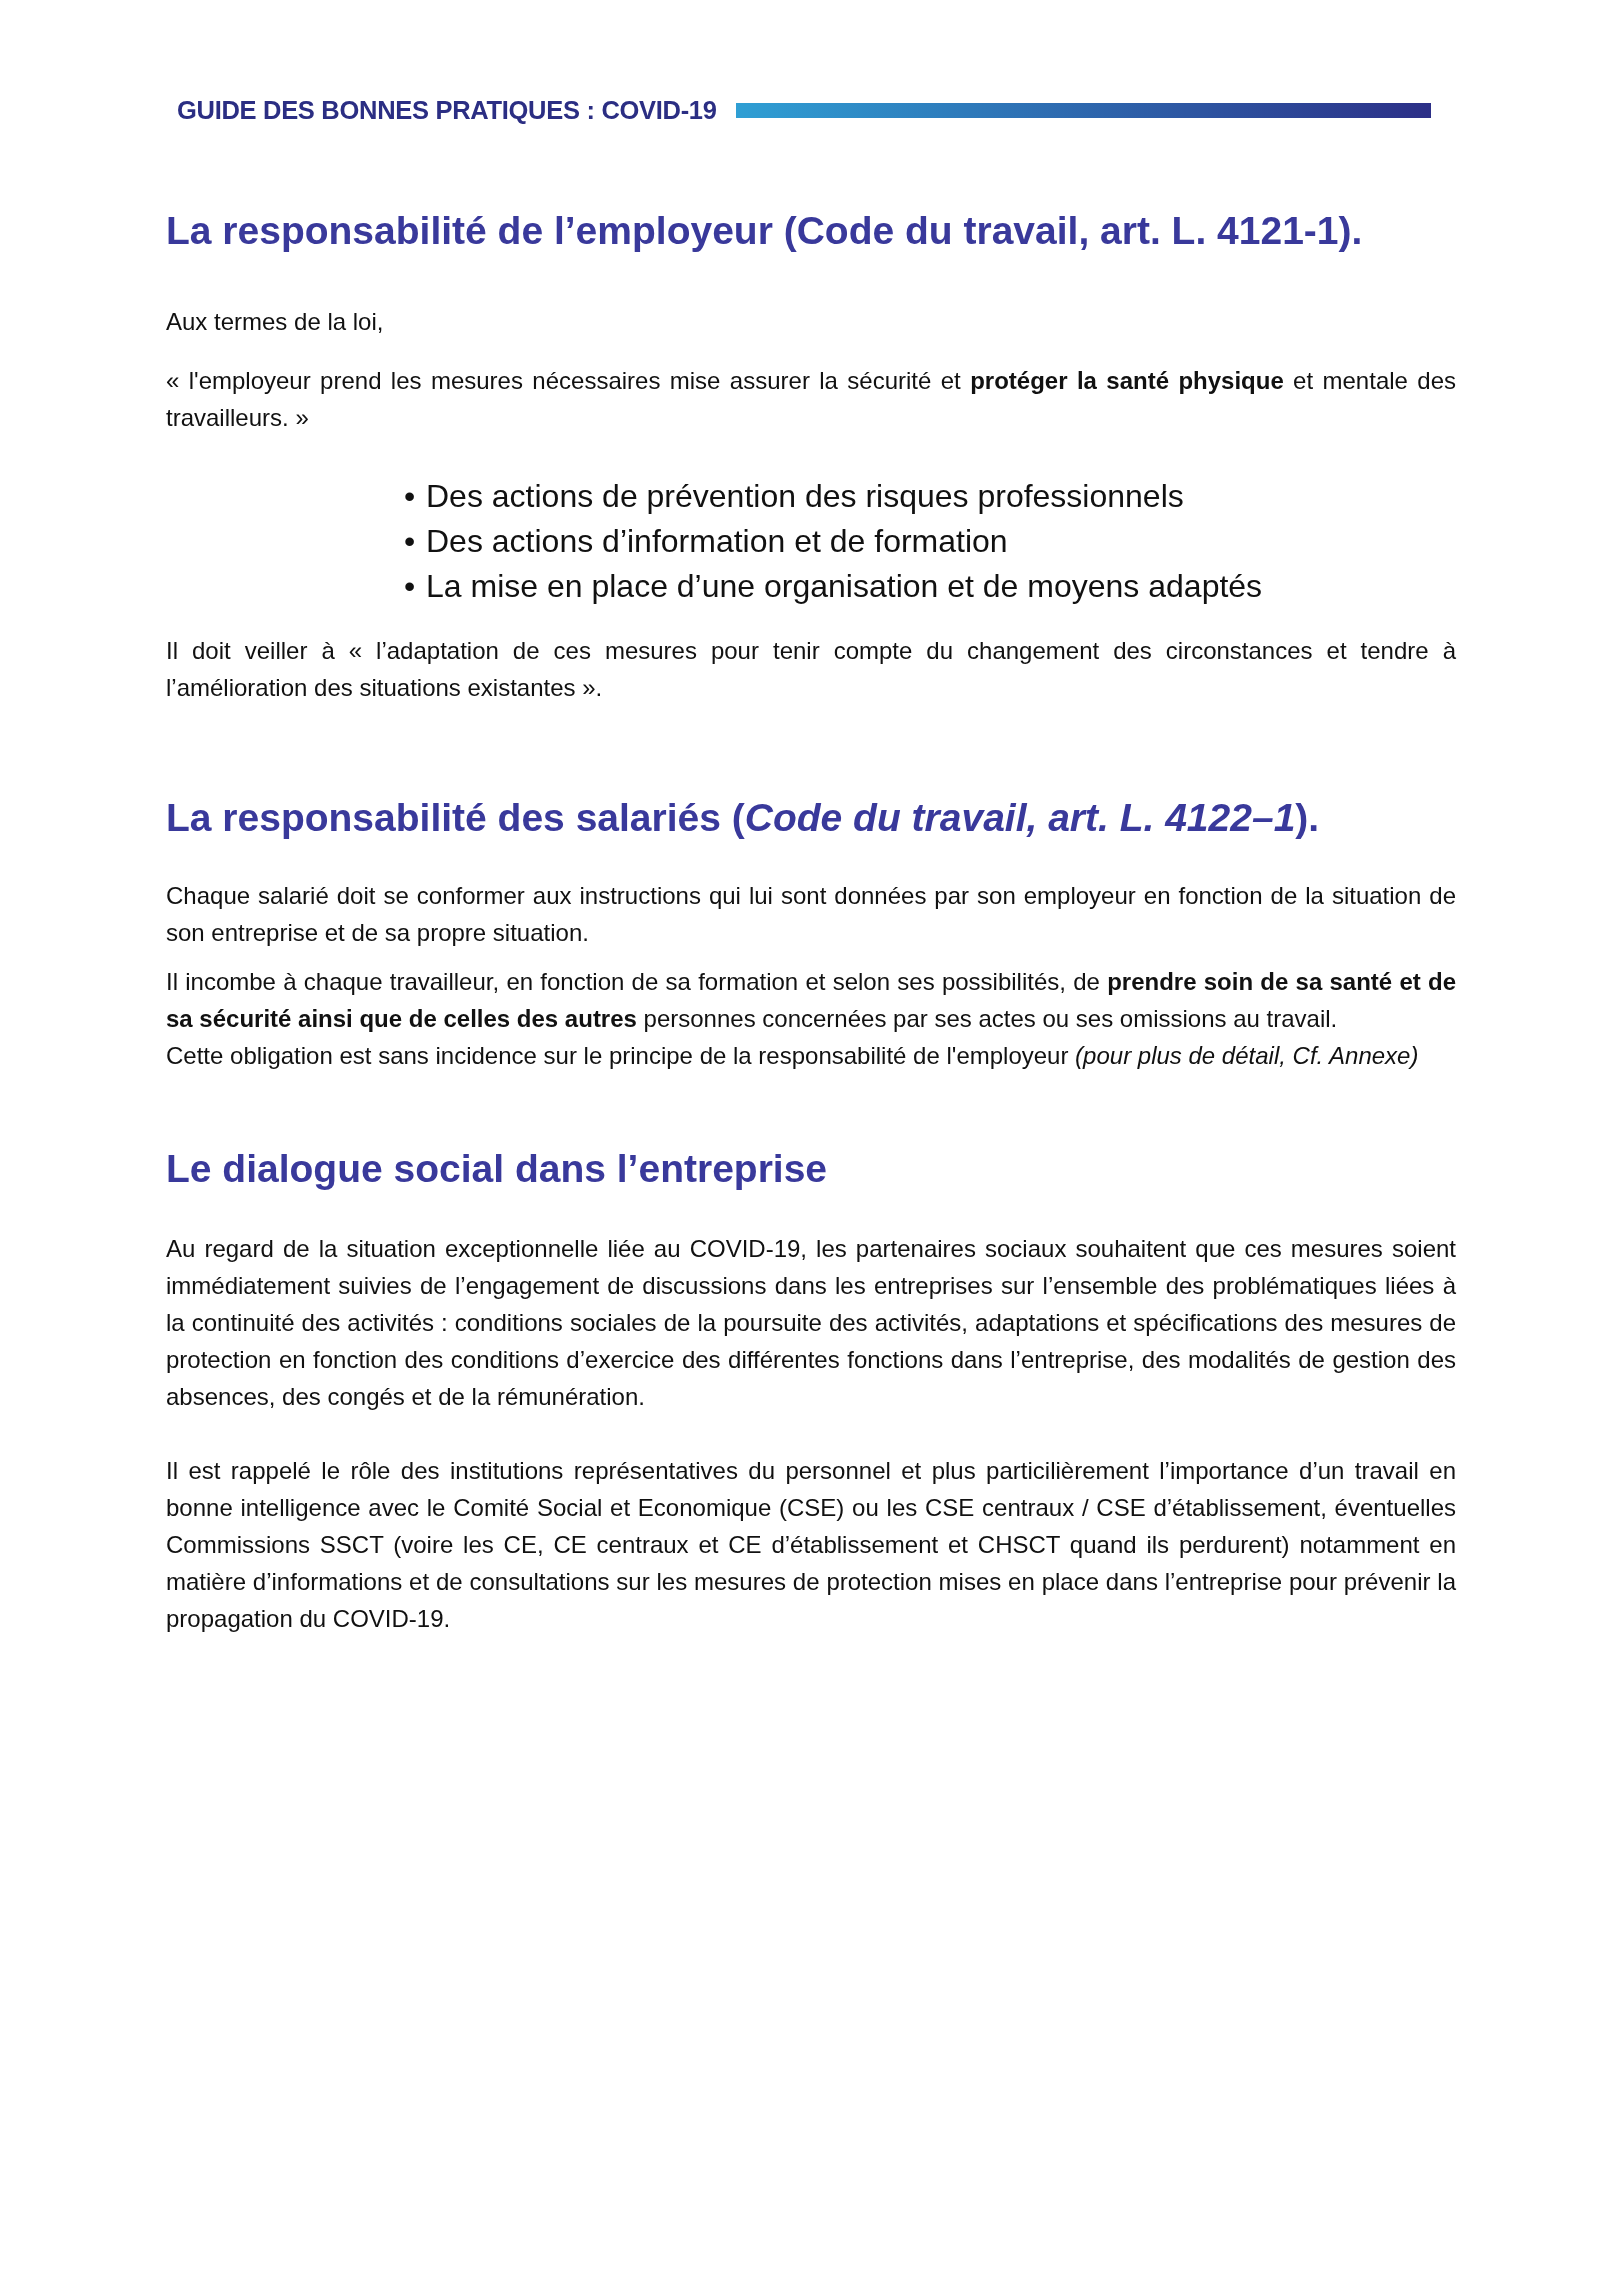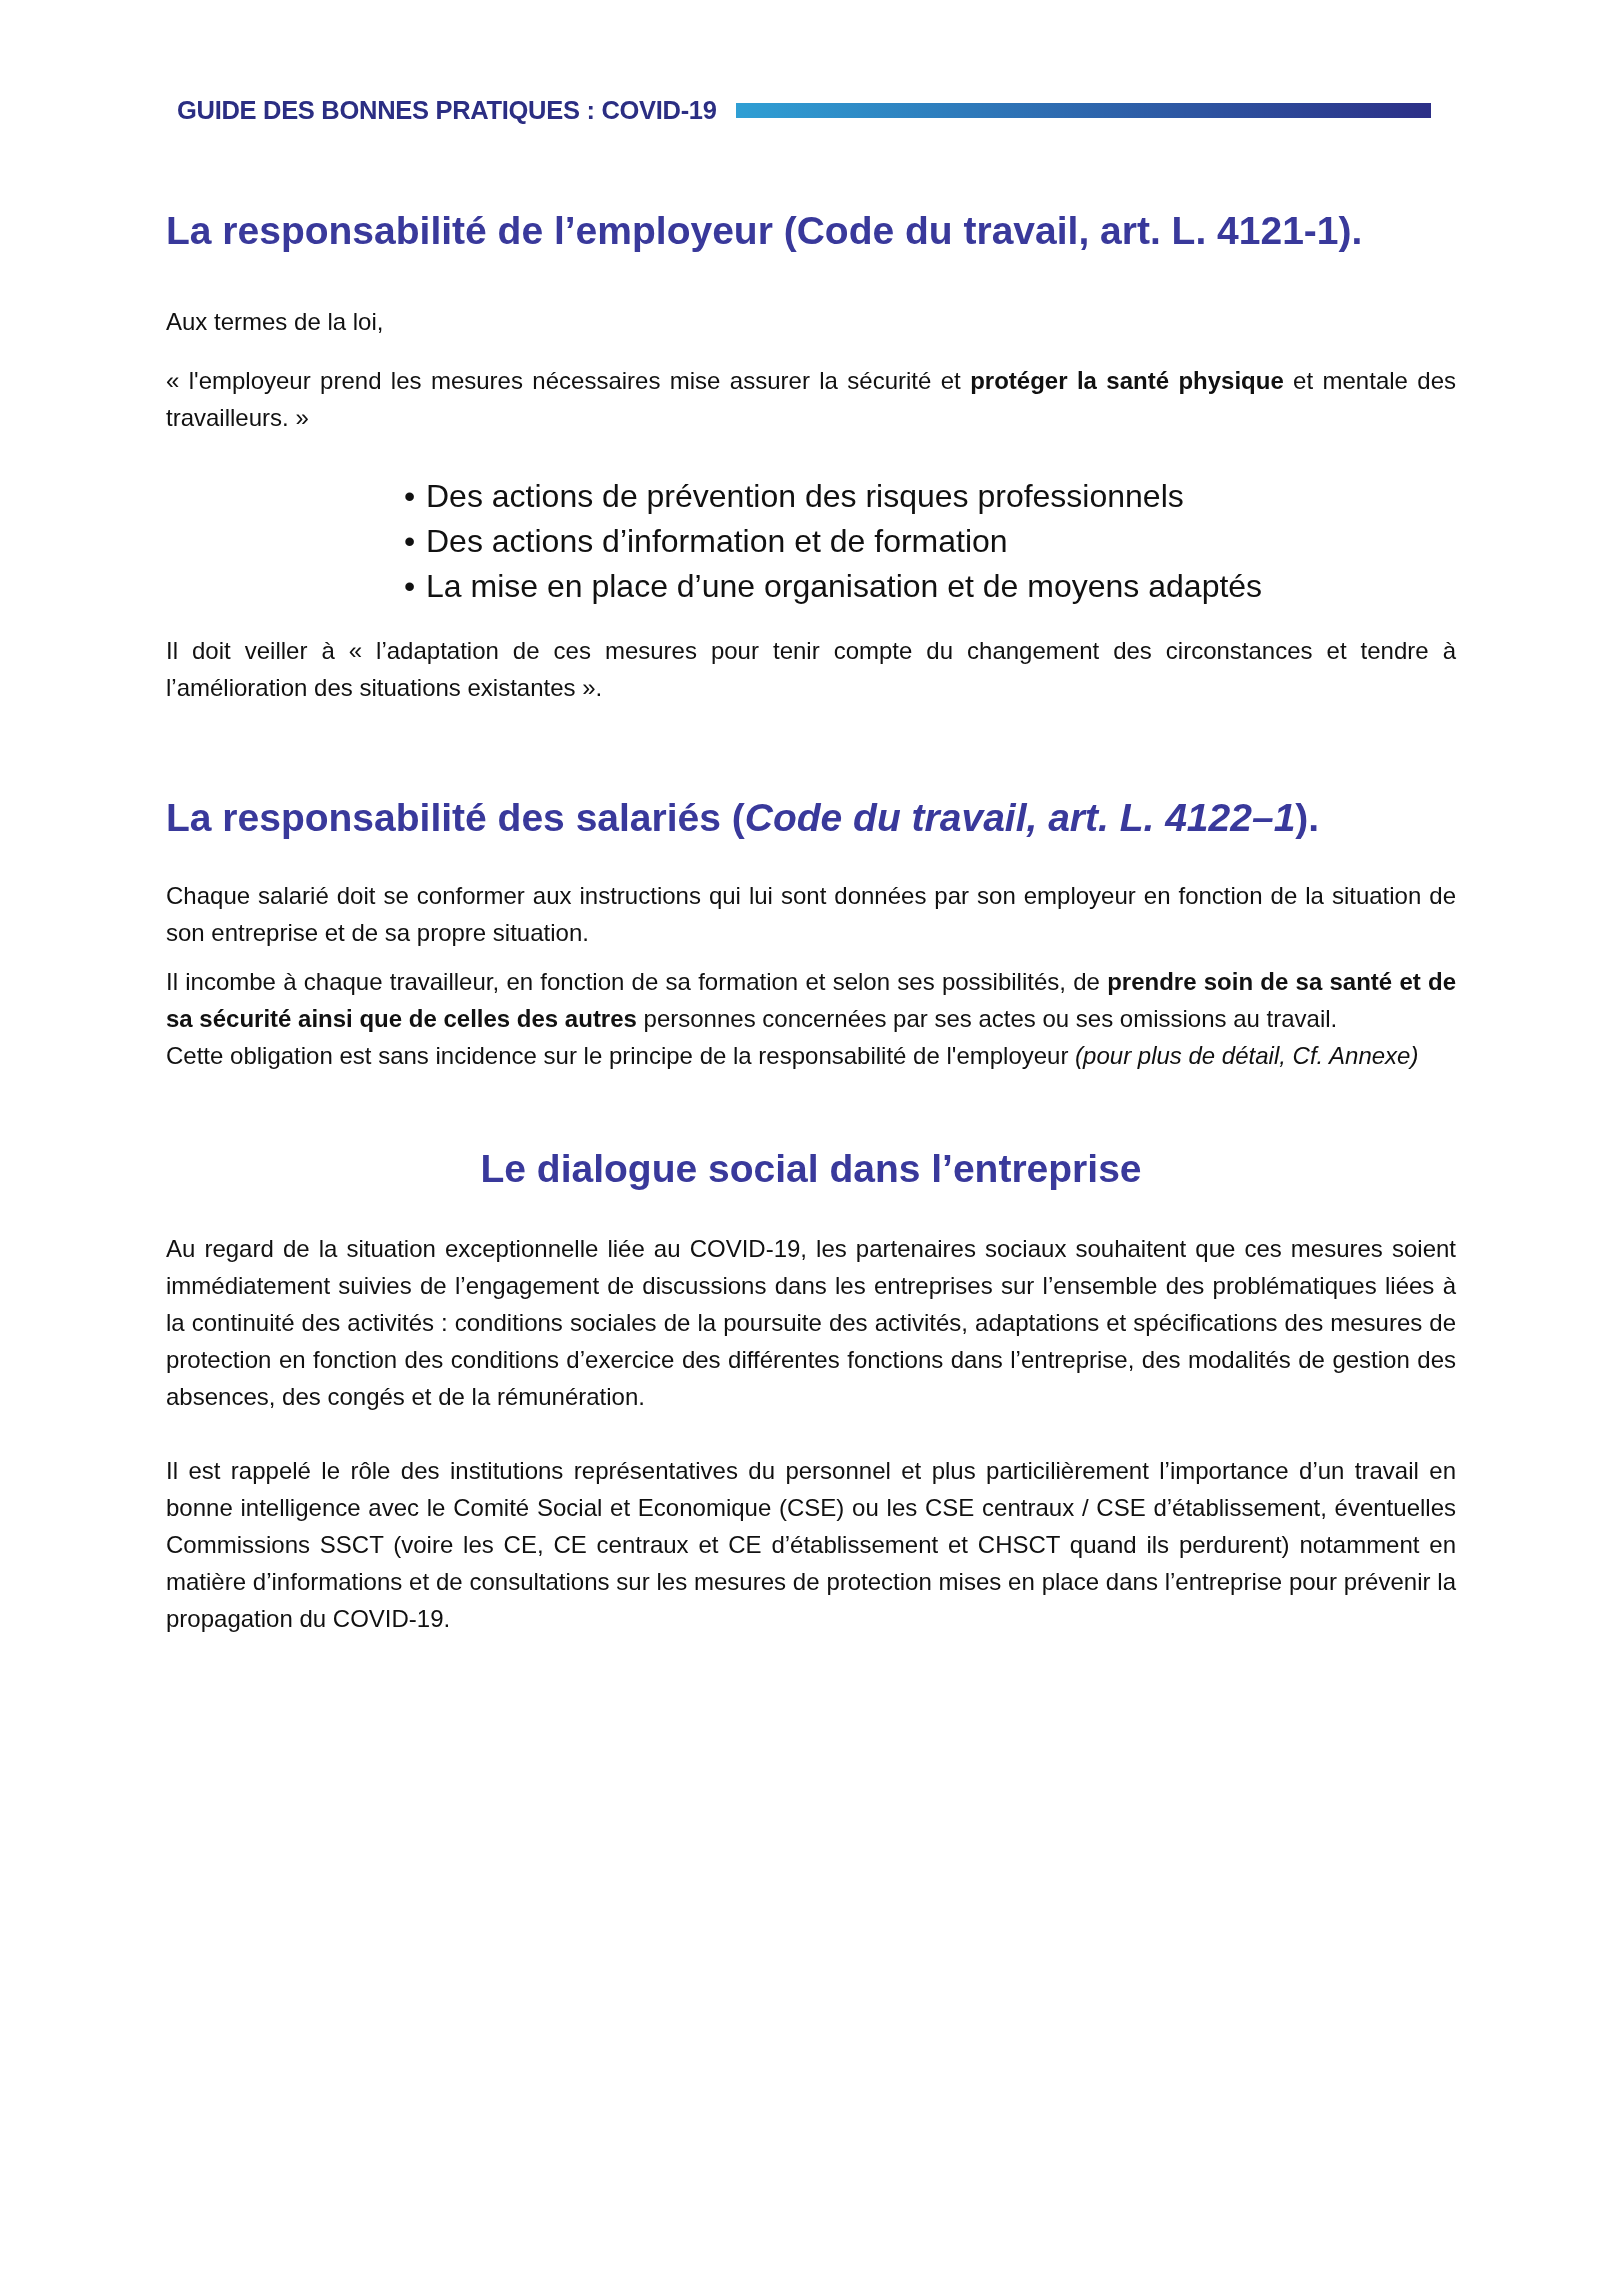--- a/index.html
+++ b/index.html
@@ -76,21 +76,21 @@
     font-size: 32px;
     line-height: 37px;
   }
   ul.bullets .bullet {
     width: 22px;
     flex: 0 0 22px;
   }
   .veiller { margin-bottom: 0; }
   .h1-salaries { margin-top: 89px; margin-bottom: 37px; }
   .para-chaque { margin-bottom: 12px; }
-  .h1-dialogue { margin-top: 72px; margin-bottom: 39px; text-align: center; }
+  .h1-dialogue { margin-top: 72px; margin-bottom: 39px; }
   .para-dialogue1 { margin-bottom: 37px; }
   
   .footer {
     position: absolute;
     left: 0;
     right: 0;
     top: 2170px;
     padding-left: 177px;
     padding-right: 88px;
     display: flex;

